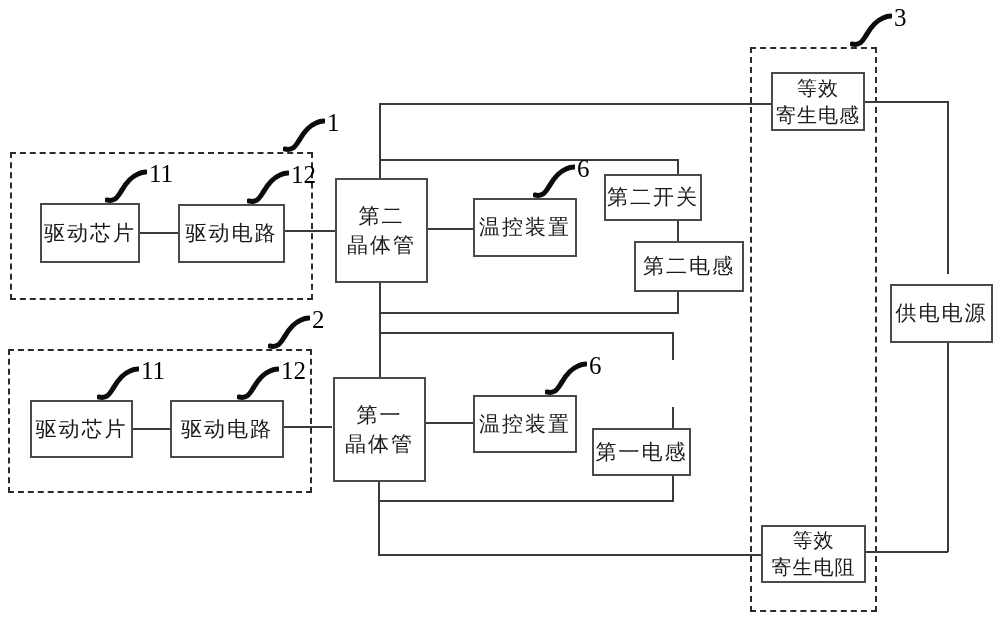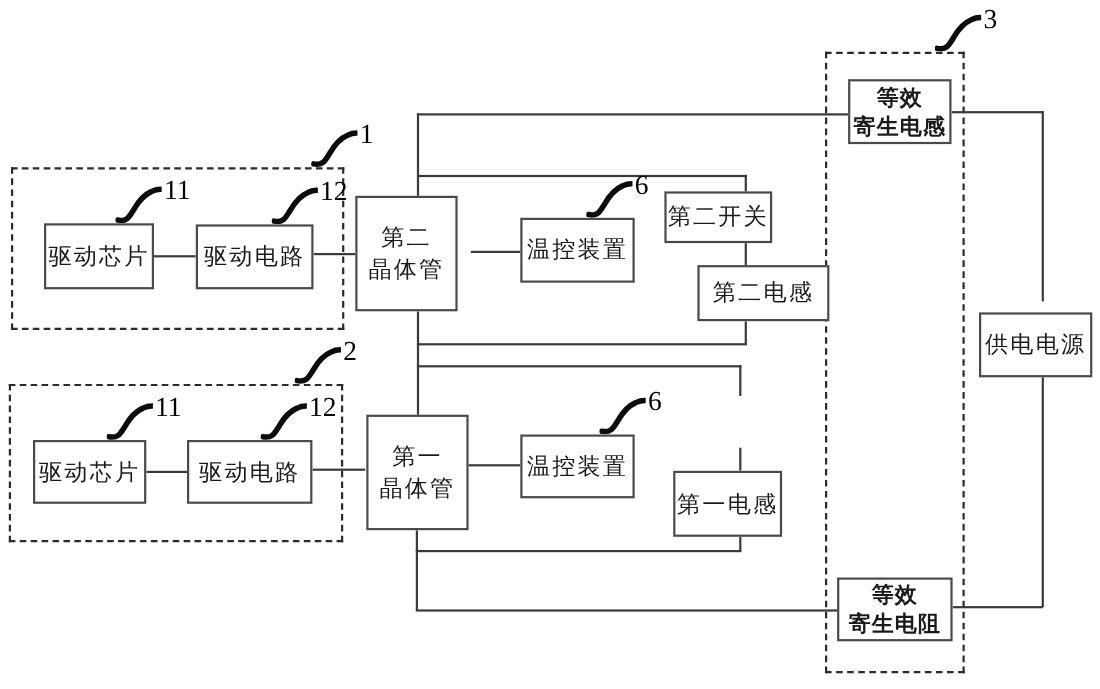--- a/index.html
+++ b/index.html
@@ -9,21 +9,21 @@
   }
   .dashed{
     position:absolute;border:2px dashed #2b2b2b;background:transparent;box-sizing:border-box;
   }
   .box{
     position:absolute;border:2px solid #4a4a4a;background:#ffffff;box-sizing:border-box;
     display:flex;align-items:center;justify-content:center;text-align:center;
     font-size:21px;letter-spacing:2px;line-height:1.35;color:#1a1a1a;
     white-space:pre-line;z-index:3;
   }
-  .box.small-text{font-size:20px;letter-spacing:1px;font-weight:bold;}
+  .box.small-text{font-size:20px;letter-spacing:1px;}
   .hl,.vl{position:absolute;background:#3a3a3a;z-index:1;}
   .hl{height:2px;}
   .vl{width:2px;}
   .ref{
     position:absolute;display:flex;align-items:flex-start;z-index:4;
   }
   .ref svg{display:block;margin-top:8px;}
   .ref .num{
     font-family:"Liberation Serif","DejaVu Serif",serif;
     font-size:25px;color:#000;margin-left:2px;line-height:1;
@@ -64,30 +64,30 @@
   <div class="vl" style="left:378px;top:482px;height:73px"></div>
   <div class="vl" style="left:947px;top:101px;height:173px"></div>
   <div class="vl" style="left:947px;top:333px;height:219px"></div>
 
   <div class="box" style="left:40px;top:203px;width:100px;height:60px">驱动芯片</div>
   <div class="box" style="left:178px;top:204px;width:107px;height:59px">驱动电路</div>
 
   <div class="box" style="left:30px;top:400px;width:103px;height:58px">驱动芯片</div>
   <div class="box" style="left:170px;top:400px;width:114px;height:58px">驱动电路</div>
 
-  <div class="box" style="left:323px;top:178px;width:93px;height:105px">第二
+  <div class="box" style="left:335px;top:178px;width:93px;height:105px">第二
 晶体管</div>
   <div class="box" style="left:473px;top:198px;width:104px;height:59px">温控装置</div>
   <div class="box" style="left:604px;top:174px;width:98px;height:47px">第二开关</div>
-  <div class="box" style="left:634px;top:241px;width:120px;height:51px">第二电感</div>
+  <div class="box" style="left:634px;top:241px;width:110px;height:51px">第二电感</div>
 
   <div class="box" style="left:333px;top:377px;width:93px;height:105px">第一
 晶体管</div>
   <div class="box" style="left:473px;top:395px;width:104px;height:58px">温控装置</div>
-  <div class="box" style="left:612px;top:428px;width:99px;height:60px">第一电感</div>
+  <div class="box" style="left:592px;top:428px;width:99px;height:48px">第一电感</div>
 
   <div class="box small-text" style="left:771px;top:72px;width:94px;height:59px">等效
 寄生电感</div>
   <div class="box" style="left:890px;top:284px;width:103px;height:59px">供电电源</div>
   <div class="box small-text" style="left:761px;top:525px;width:105px;height:58px">等效
 寄生电阻</div>
 
   <div class="ref" style="left:283px;top:110px">
     <svg width="42" height="34" viewBox="0 0 42 34">
         <path d="M2,31 C11,33 13,27 17,21 C21,14 26,8 33,5 C36,3.5 39,3 41,3" fill="none" stroke="#0c0c0c" stroke-width="5" stroke-linecap="round"></path>

